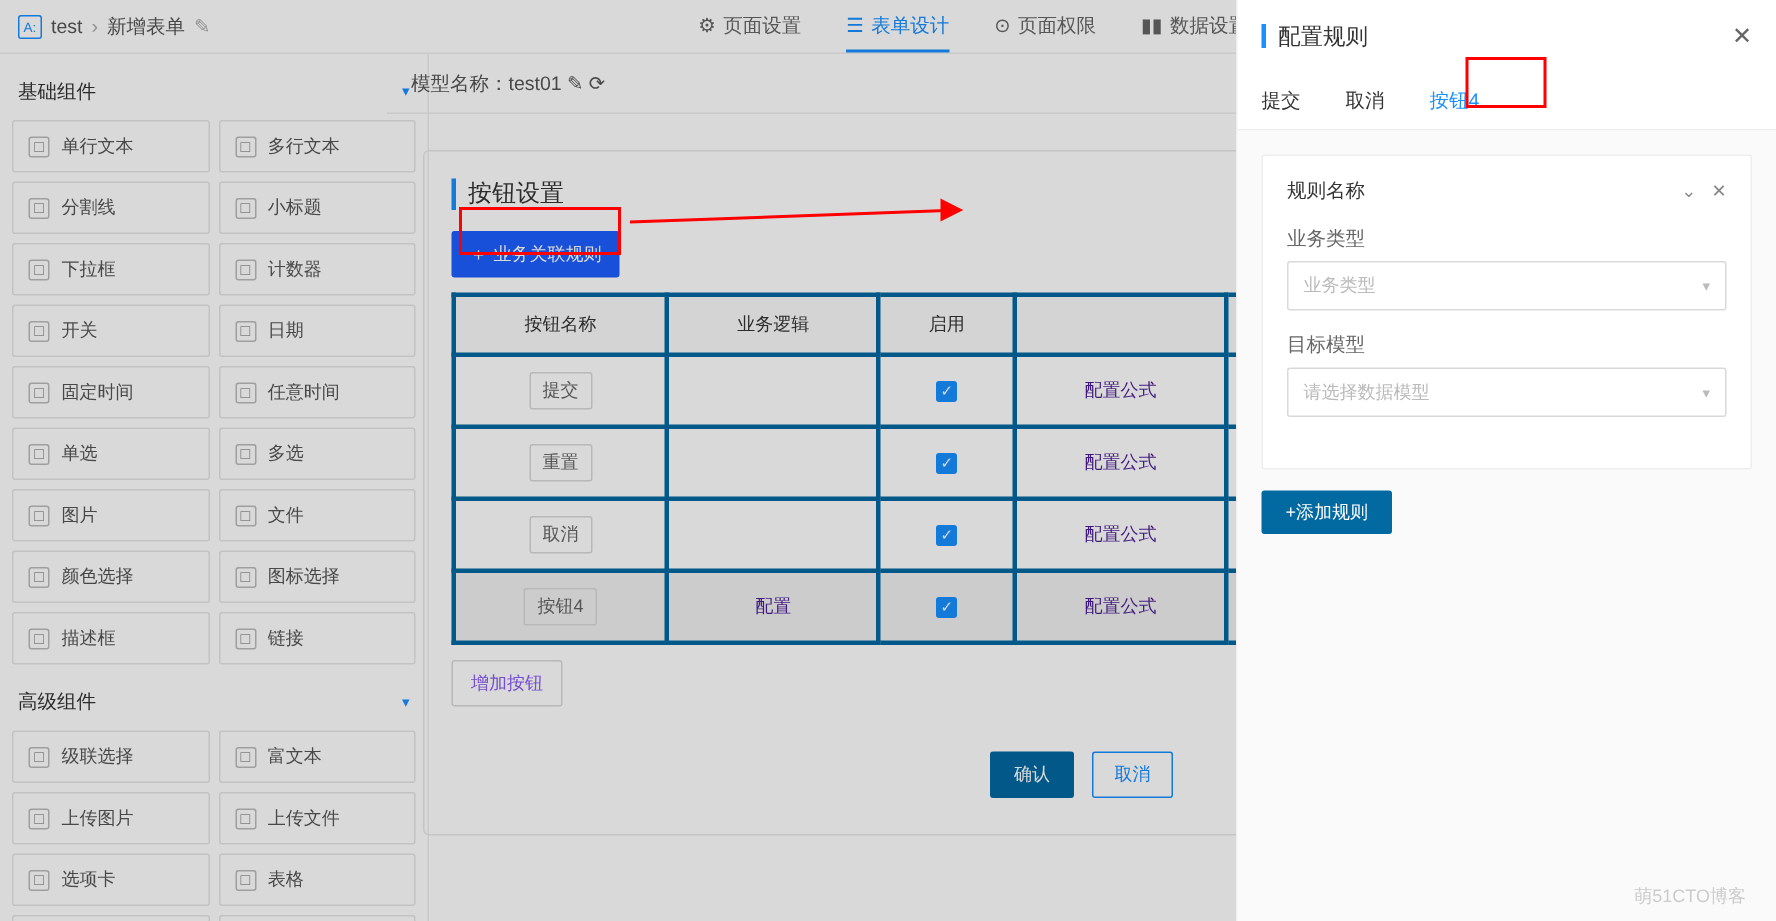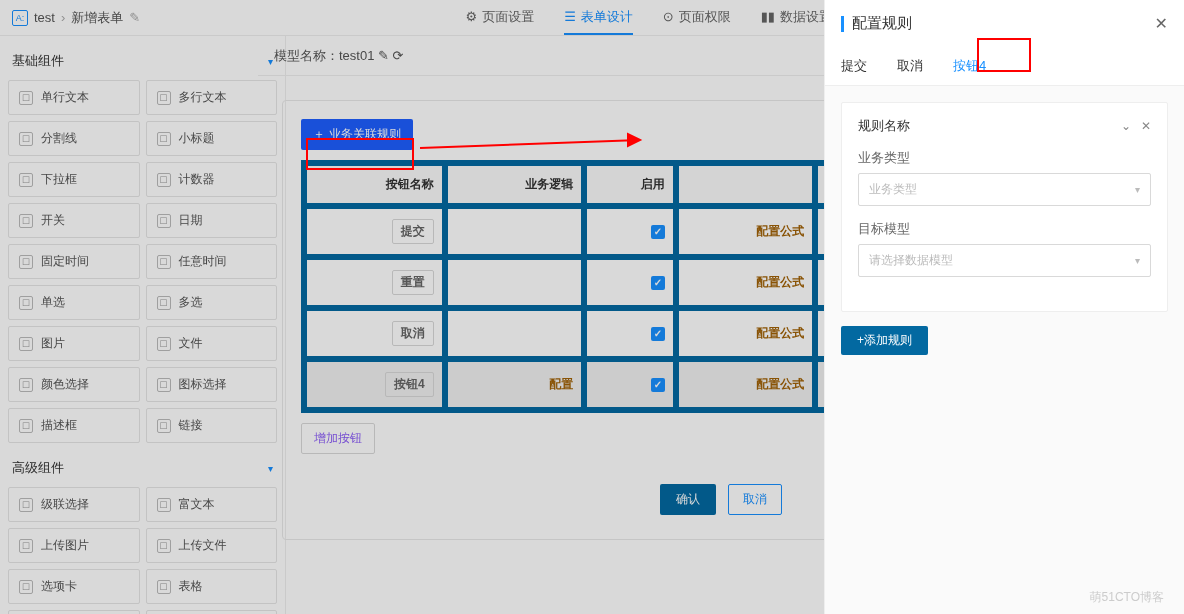--- a/index.html
+++ b/index.html
@@ -34,25 +34,25 @@
 .toolbar .ico { width: 16px; height: 14px; border: 1.5px solid #888; border-radius: 2px; display: inline-block; }
 
 .card { margin: 24px 24px 0 24px; border: 1px solid #e8e8e8; border-radius: 4px; padding: 18px 18px 24px 18px; position: relative; }
 .card-title { border-left: 3px solid #1890ff; padding-left: 8px; font-size: 16px; margin-bottom: 14px; }
 .btn-primary { background: #1e5eff; color: #fff; border: none; padding: 7px 12px; font-size: 12px; border-radius: 2px; display: inline-flex; align-items: center; gap: 4px; }
 .btn-outline { background: #fff; border: 1px solid #d9d9d9; color: #8b5cf6; padding: 6px 12px; font-size: 12px; border-radius: 2px; }
 .btn-blue-outline { background: #fff; border: 1px solid #1890ff; color: #1890ff; padding: 6px 14px; font-size: 12px; border-radius: 2px; }
 .btn-blue { background: #0369a1; color: #fff; border: none; padding: 6px 16px; font-size: 12px; border-radius: 2px; }
 
 table { width: 100%; border-collapse: collapse; margin-top: 10px; font-size: 12px; }
-th, td { border: 6px solid #0369a1; padding: 10px 8px; text-align: right; color: #555; font-weight: bold; }
+th, td { border: 3px solid #0369a1; padding: 10px 8px; text-align: center; color: #555; font-weight: normal; }
 th { background: #fafafa; color: #333; }
 tr.sel td { background: #f0f0f0; }
 .chip { display: inline-block; border: 1px solid #d9d9d9; padding: 3px 8px; border-radius: 2px; color: #666; font-size: 12px; }
-.link { color: #a16207; }
+.link { color: #4c1d95; }
 .ck { width: 14px; height: 14px; background: #1890ff; display: inline-flex; align-items: center; justify-content: center; color: #fff; font-size: 10px; border-radius: 2px; }
 .ck.off { background: #d9d9d9; }
 .del { color: #f5222d; }
 
 .card-actions { display: flex; justify-content: center; gap: 12px; margin-top: 30px; }
 
 
 .annot-box { position: absolute; border: 2px solid #ff0000; pointer-events: none; z-index: 50; }
 .arrow { position: absolute; z-index: 50; }
 .arrow-line { stroke: #ff0000; stroke-width: 2; fill: #ff0000; }
@@ -228,20 +228,21 @@
       <span class="ico"></span>
       <span class="ico"></span>
       <span class="ico"></span>
       <span class="ico"></span>
       <span class="ico"></span>
       <span class="ico"></span>
     </div>
   </div>
 
   <div class="card">
+    <div class="card-title">按钮设置</div>
     <button class="btn-primary">＋ <span>业务关联规则</span></button>
 
     <table>
       <thead>
           <tr id="thead-row">
             <th>按钮名称</th>
             <th>业务逻辑</th>
             <th>启用</th>
             <th></th>
             <th>校验</th>

